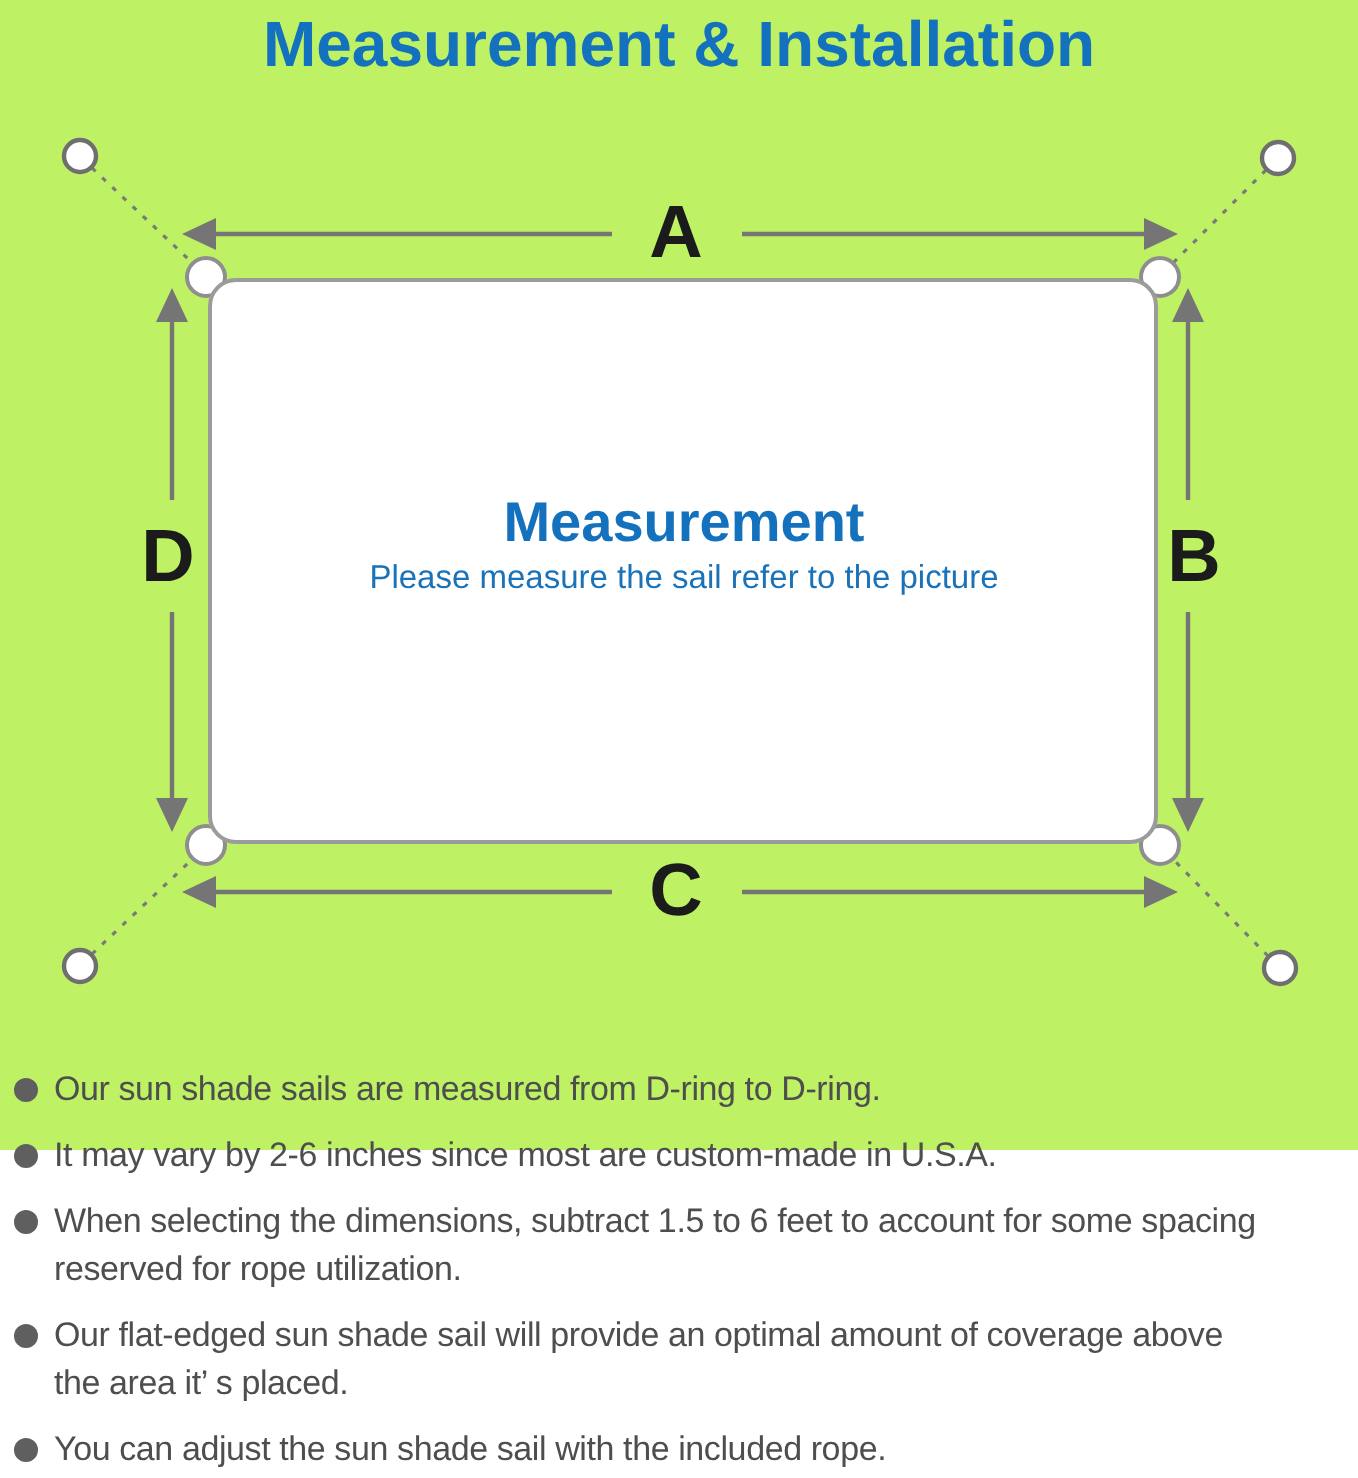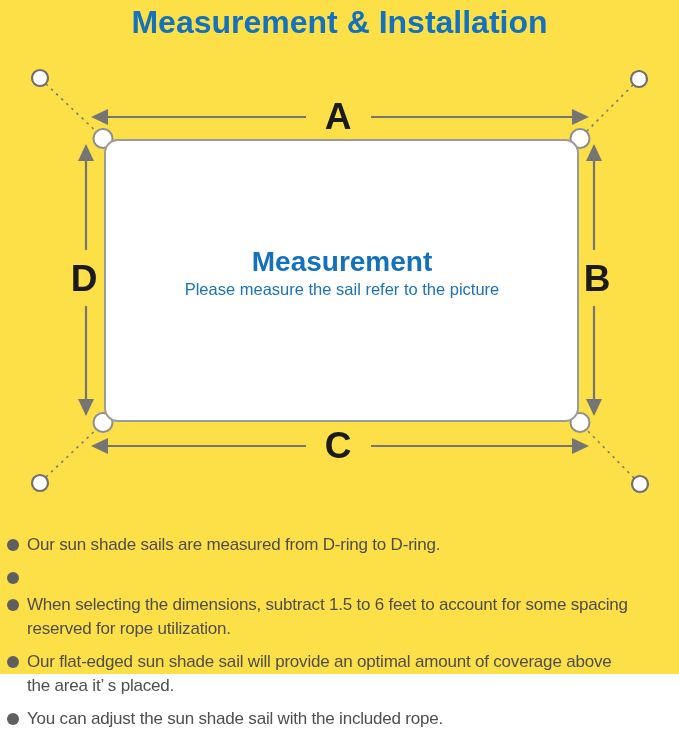--- a/index.html
+++ b/index.html
@@ -4,21 +4,21 @@
 <style>
   html, body {
     margin: 0;
     padding: 0;
     background: #ffffff;
     width: 679px;
     height: 739px;
     overflow: hidden;
     font-family: "Liberation Sans", sans-serif;
   }
-  .page { width: 679px; height: 674px; position: relative; background: #fde047; }
+  .page { width: 679px; height: 575px; position: relative; background: #bef264; }
 
   .title {
     margin: 0;
     height: 55px;
     box-sizing: border-box;
     padding-top: 4px;
     text-align: center;
     font-size: 32px;
     font-weight: bold;
     color: #1371bd;
@@ -127,20 +127,21 @@
     <text class="center-sub" x="342" y="289" text-anchor="middle" dominant-baseline="central">Please measure the sail refer to the picture</text>
   </svg>
 
   <div class="bullets">
     <div class="bullet-row">
       <span class="dot"></span>
       <p class="btext">Our sun shade sails are measured from D-ring to D-ring.</p>
     </div>
     <div class="bullet-row">
       <span class="dot"></span>
+      <p class="btext">It may vary by 2-6 inches since most are custom-made in U.S.A.</p>
     </div>
     <div class="bullet-row">
       <span class="dot"></span>
       <p class="btext">When selecting the dimensions, subtract 1.5 to 6 feet to account for some spacing
 reserved for rope utilization.</p>
     </div>
     <div class="bullet-row">
       <span class="dot"></span>
       <p class="btext">Our flat-edged sun shade sail will provide an optimal amount of coverage above
 the area it’ s placed.</p>

